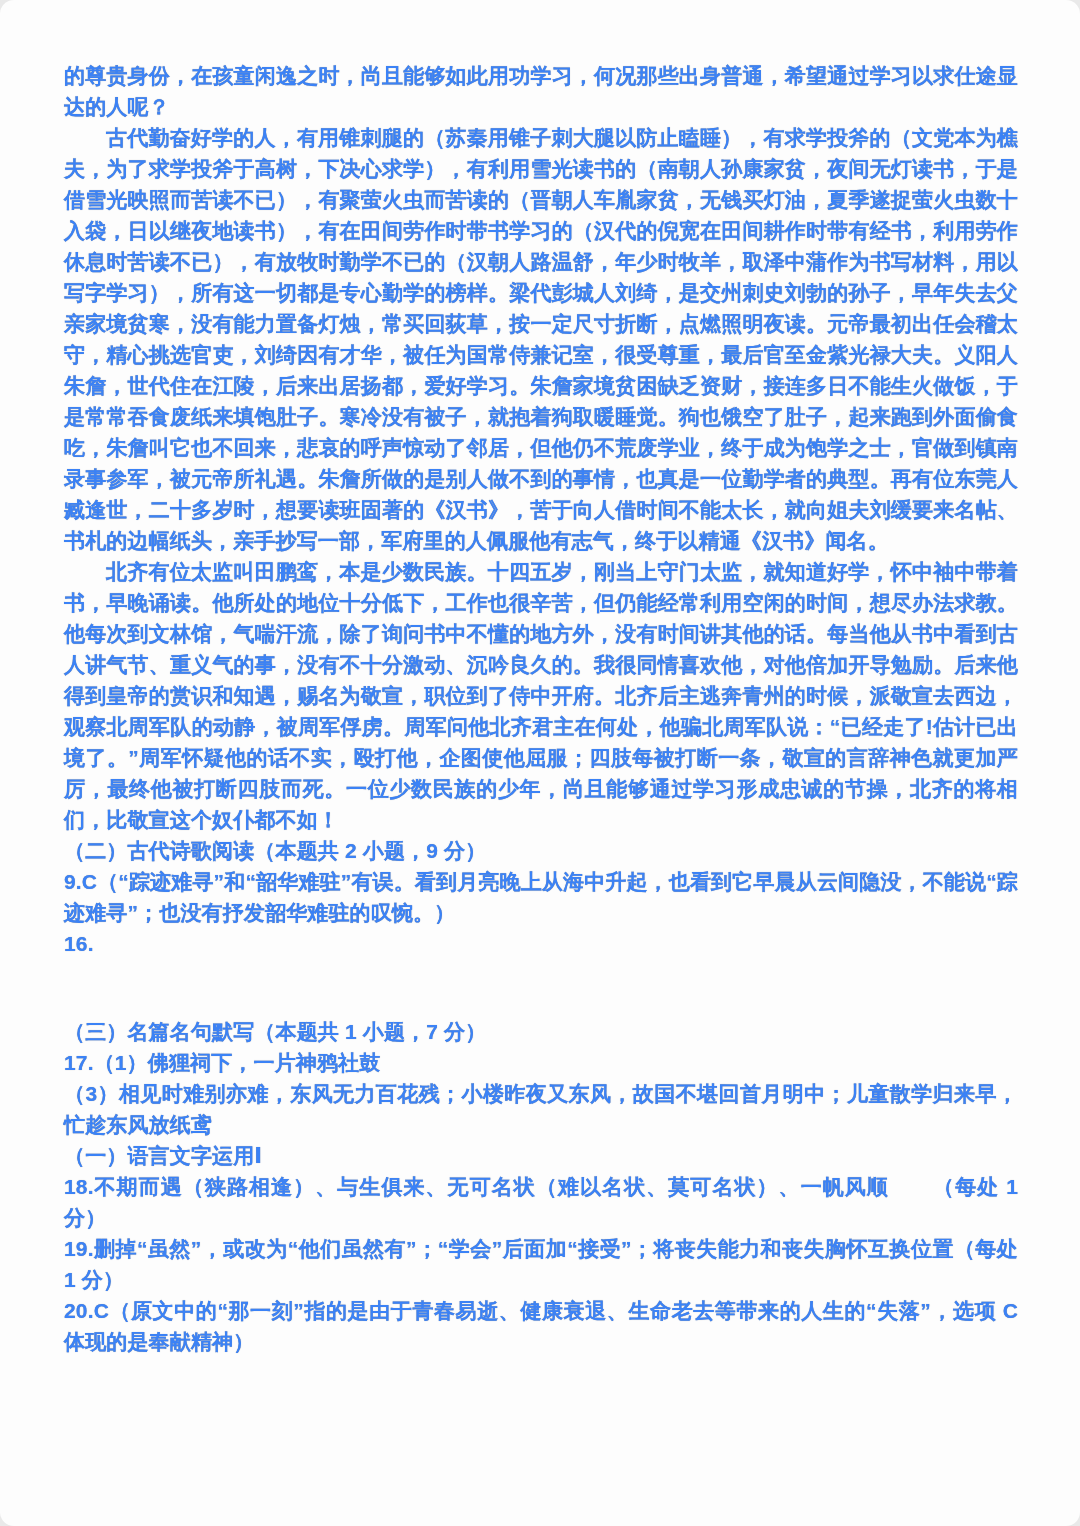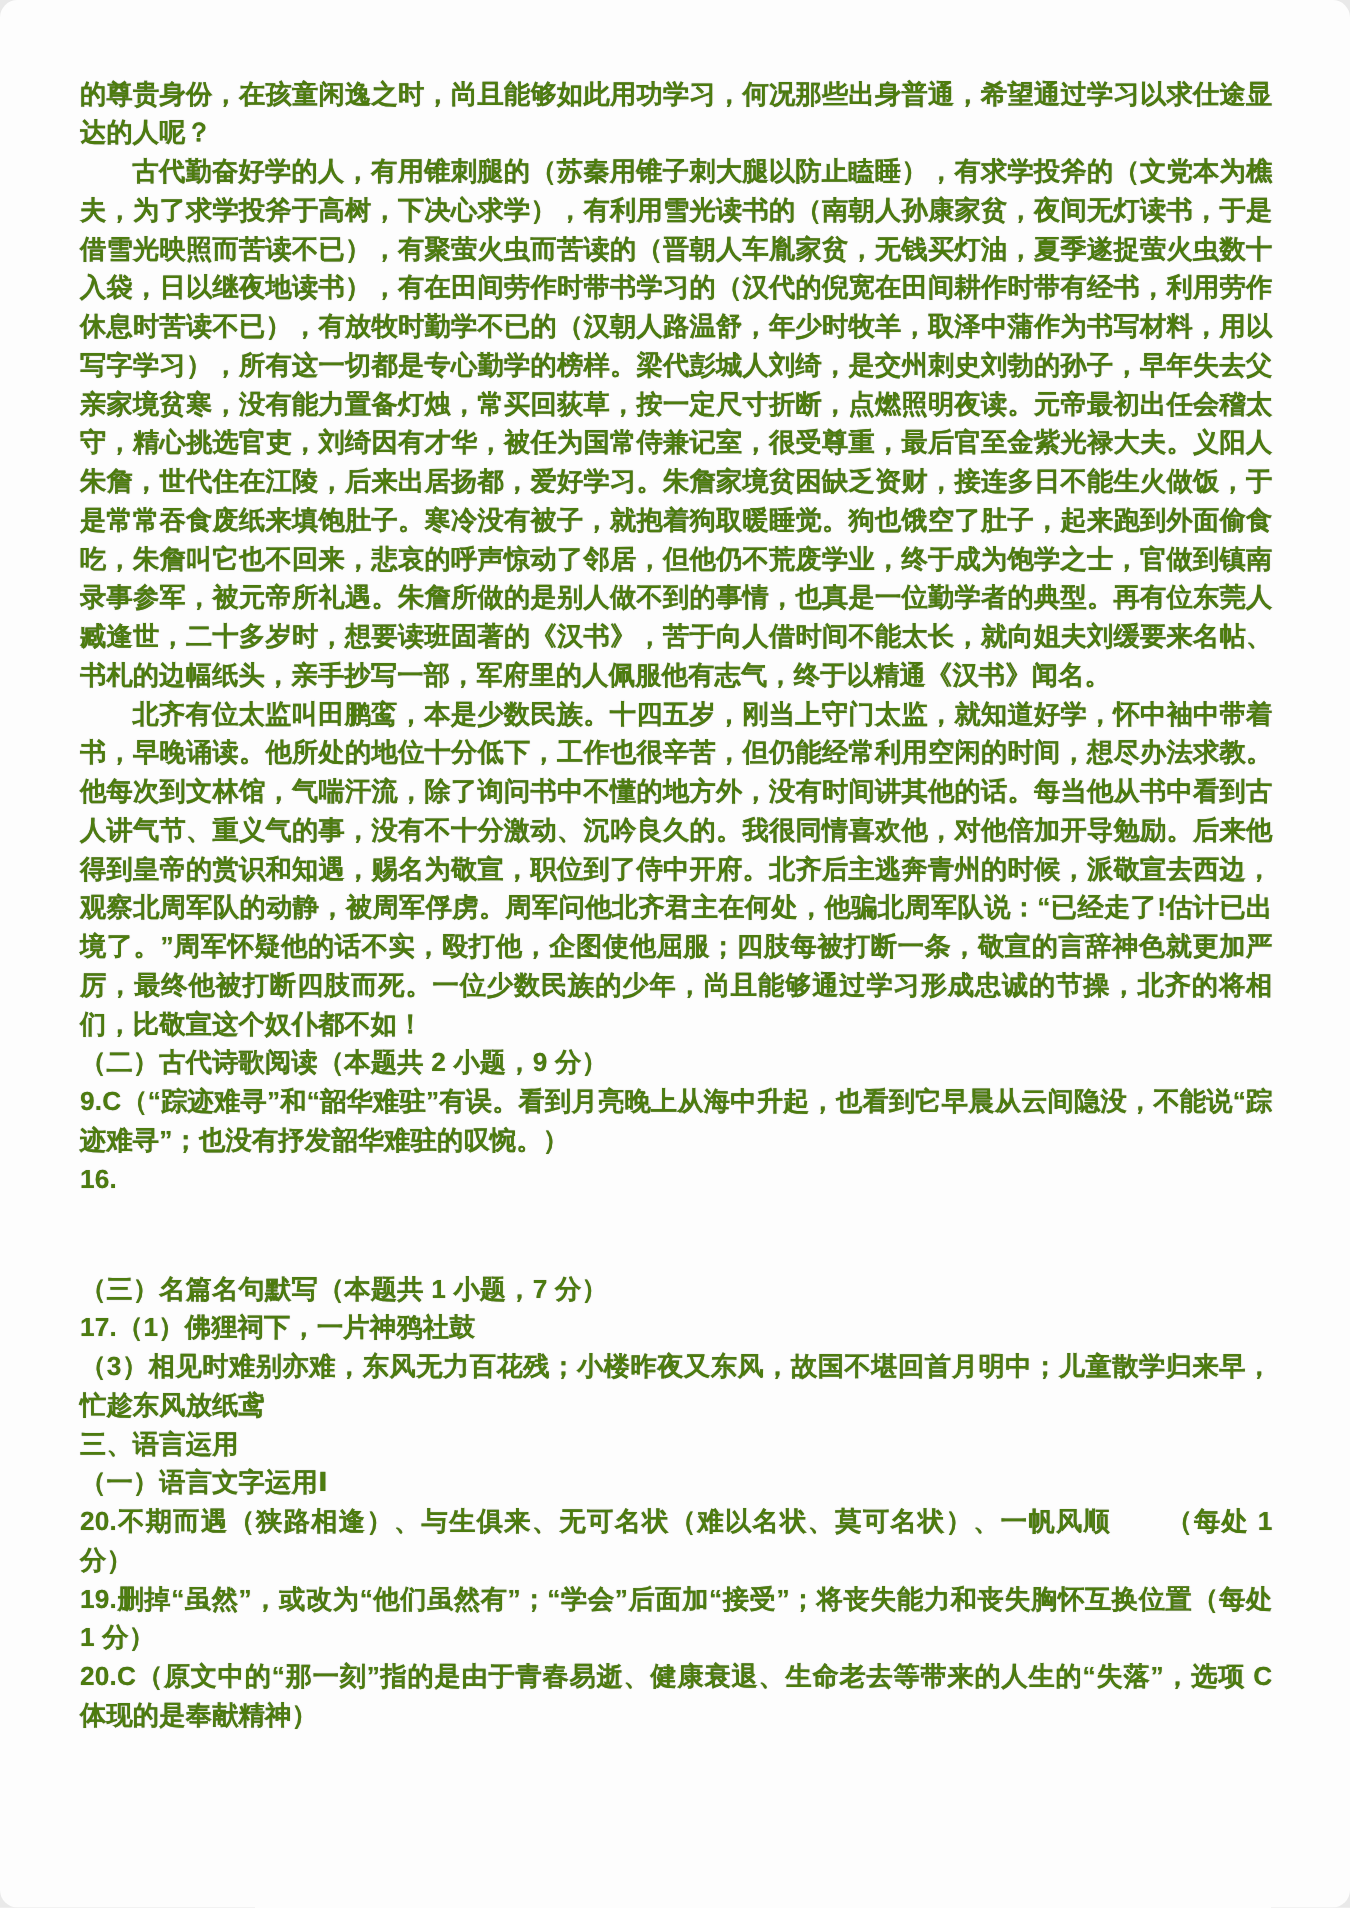--- a/index.html
+++ b/index.html
@@ -25,21 +25,21 @@
     box-sizing: border-box;
     width: 1080px;
     padding: 60px 62px 40px 64px;
   }
   .content p {
     margin: 0;
     font-size: 21px;
     line-height: 31px;
     letter-spacing: 0.15px;
     text-align: justify;
-    color: #4d7c0f;
+    color: #3b82f6;
     font-weight: 700;
     text-shadow: 0 0 0.7px rgba(40,40,40,0.55);
   }
   .content p.indent {
     text-indent: 2em;
   }
   .content p.gap-before {
     margin-top: 57px;
   }
   .content p.small-gap-before {
@@ -53,19 +53,18 @@
   <div class="content" id="content">
       <p class="">的尊贵身份，在孩童闲逸之时，尚且能够如此用功学习，何况那些出身普通，希望通过学习以求仕途显达的人呢？</p>
       <p class="indent">古代勤奋好学的人，有用锥刺腿的（苏秦用锥子刺大腿以防止瞌睡），有求学投斧的（文党本为樵夫，为了求学投斧于高树，下决心求学），有利用雪光读书的（南朝人孙康家贫，夜间无灯读书，于是借雪光映照而苦读不已），有聚萤火虫而苦读的（晋朝人车胤家贫，无钱买灯油，夏季遂捉萤火虫数十入袋，日以继夜地读书），有在田间劳作时带书学习的（汉代的倪宽在田间耕作时带有经书，利用劳作休息时苦读不已），有放牧时勤学不已的（汉朝人路温舒，年少时牧羊，取泽中蒲作为书写材料，用以写字学习），所有这一切都是专心勤学的榜样。梁代彭城人刘绮，是交州刺史刘勃的孙子，早年失去父亲家境贫寒，没有能力置备灯烛，常买回荻草，按一定尺寸折断，点燃照明夜读。元帝最初出任会稽太守，精心挑选官吏，刘绮因有才华，被任为国常侍兼记室，很受尊重，最后官至金紫光禄大夫。义阳人朱詹，世代住在江陵，后来出居扬都，爱好学习。朱詹家境贫困缺乏资财，接连多日不能生火做饭，于是常常吞食废纸来填饱肚子。寒冷没有被子，就抱着狗取暖睡觉。狗也饿空了肚子，起来跑到外面偷食吃，朱詹叫它也不回来，悲哀的呼声惊动了邻居，但他仍不荒废学业，终于成为饱学之士，官做到镇南录事参军，被元帝所礼遇。朱詹所做的是别人做不到的事情，也真是一位勤学者的典型。再有位东莞人臧逢世，二十多岁时，想要读班固著的《汉书》，苦于向人借时间不能太长，就向姐夫刘缓要来名帖、书札的边幅纸头，亲手抄写一部，军府里的人佩服他有志气，终于以精通《汉书》闻名。</p>
       <p class="indent">北齐有位太监叫田鹏鸾，本是少数民族。十四五岁，刚当上守门太监，就知道好学，怀中袖中带着书，早晚诵读。他所处的地位十分低下，工作也很辛苦，但仍能经常利用空闲的时间，想尽办法求教。他每次到文林馆，气喘汗流，除了询问书中不懂的地方外，没有时间讲其他的话。每当他从书中看到古人讲气节、重义气的事，没有不十分激动、沉吟良久的。我很同情喜欢他，对他倍加开导勉励。后来他得到皇帝的赏识和知遇，赐名为敬宣，职位到了侍中开府。北齐后主逃奔青州的时候，派敬宣去西边，观察北周军队的动静，被周军俘虏。周军问他北齐君主在何处，他骗北周军队说：“已经走了!估计已出境了。”周军怀疑他的话不实，殴打他，企图使他屈服；四肢每被打断一条，敬宣的言辞神色就更加严厉，最终他被打断四肢而死。一位少数民族的少年，尚且能够通过学习形成忠诚的节操，北齐的将相们，比敬宣这个奴仆都不如！</p>
       <p class="">（二）古代诗歌阅读（本题共 2 小题，9 分）</p>
       <p class="">9.C（“踪迹难寻”和“韶华难驻”有误。看到月亮晚上从海中升起，也看到它早晨从云间隐没，不能说“踪迹难寻”；也没有抒发韶华难驻的叹惋。）</p>
       <p class="">16.</p>
       <p class="gap-before">（三）名篇名句默写（本题共 1 小题，7 分）</p>
       <p class="small-gap-before">17.（1）佛狸祠下，一片神鸦社鼓</p>
       <p class="small-gap-before">（3）相见时难别亦难，东风无力百花残；小楼昨夜又东风，故国不堪回首月明中；儿童散学归来早，忙趁东风放纸鸢</p>
-      <p class="">三、语言运用</p>
       <p class="">（一）语言文字运用Ⅰ</p>
-      <p class="small-gap-before">20.不期而遇（狭路相逢）、与生俱来、无可名状（难以名状、莫可名状）、一帆风顺　　（每处 1 分）</p>
+      <p class="small-gap-before">18.不期而遇（狭路相逢）、与生俱来、无可名状（难以名状、莫可名状）、一帆风顺　　（每处 1 分）</p>
       <p class="">19.删掉“虽然”，或改为“他们虽然有”；“学会”后面加“接受”；将丧失能力和丧失胸怀互换位置（每处 1 分）</p>
       <p class="">20.C（原文中的“那一刻”指的是由于青春易逝、健康衰退、生命老去等带来的人生的“失落”，选项 C 体现的是奉献精神）</p>
     </div>
 </div>
 
 </body></html>

